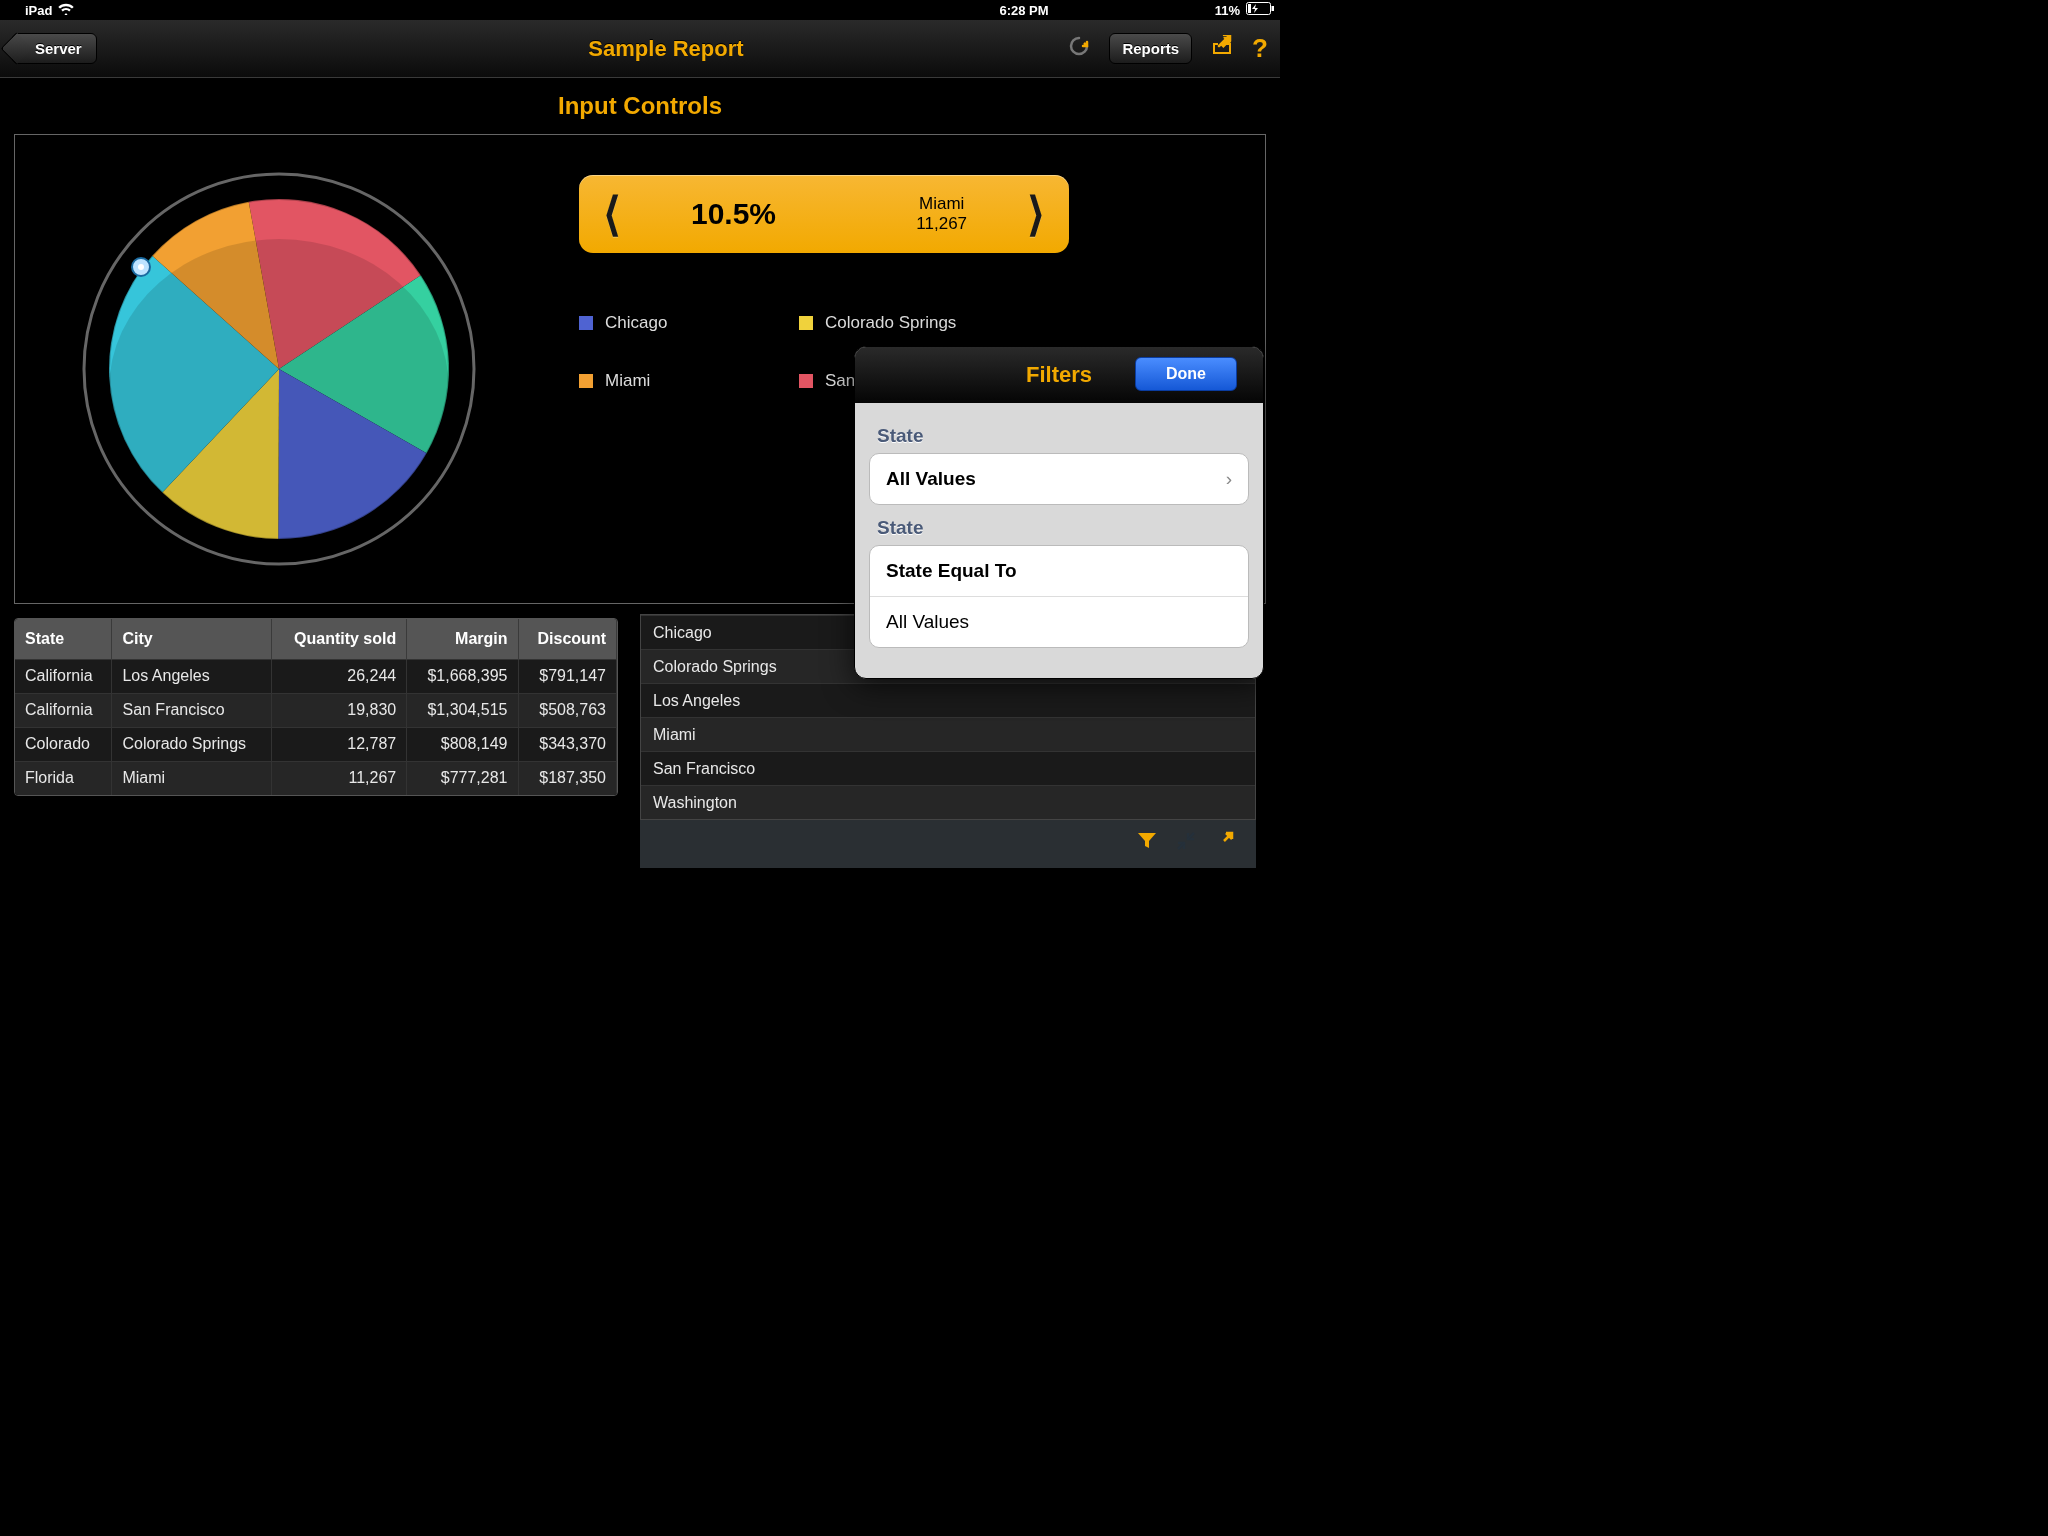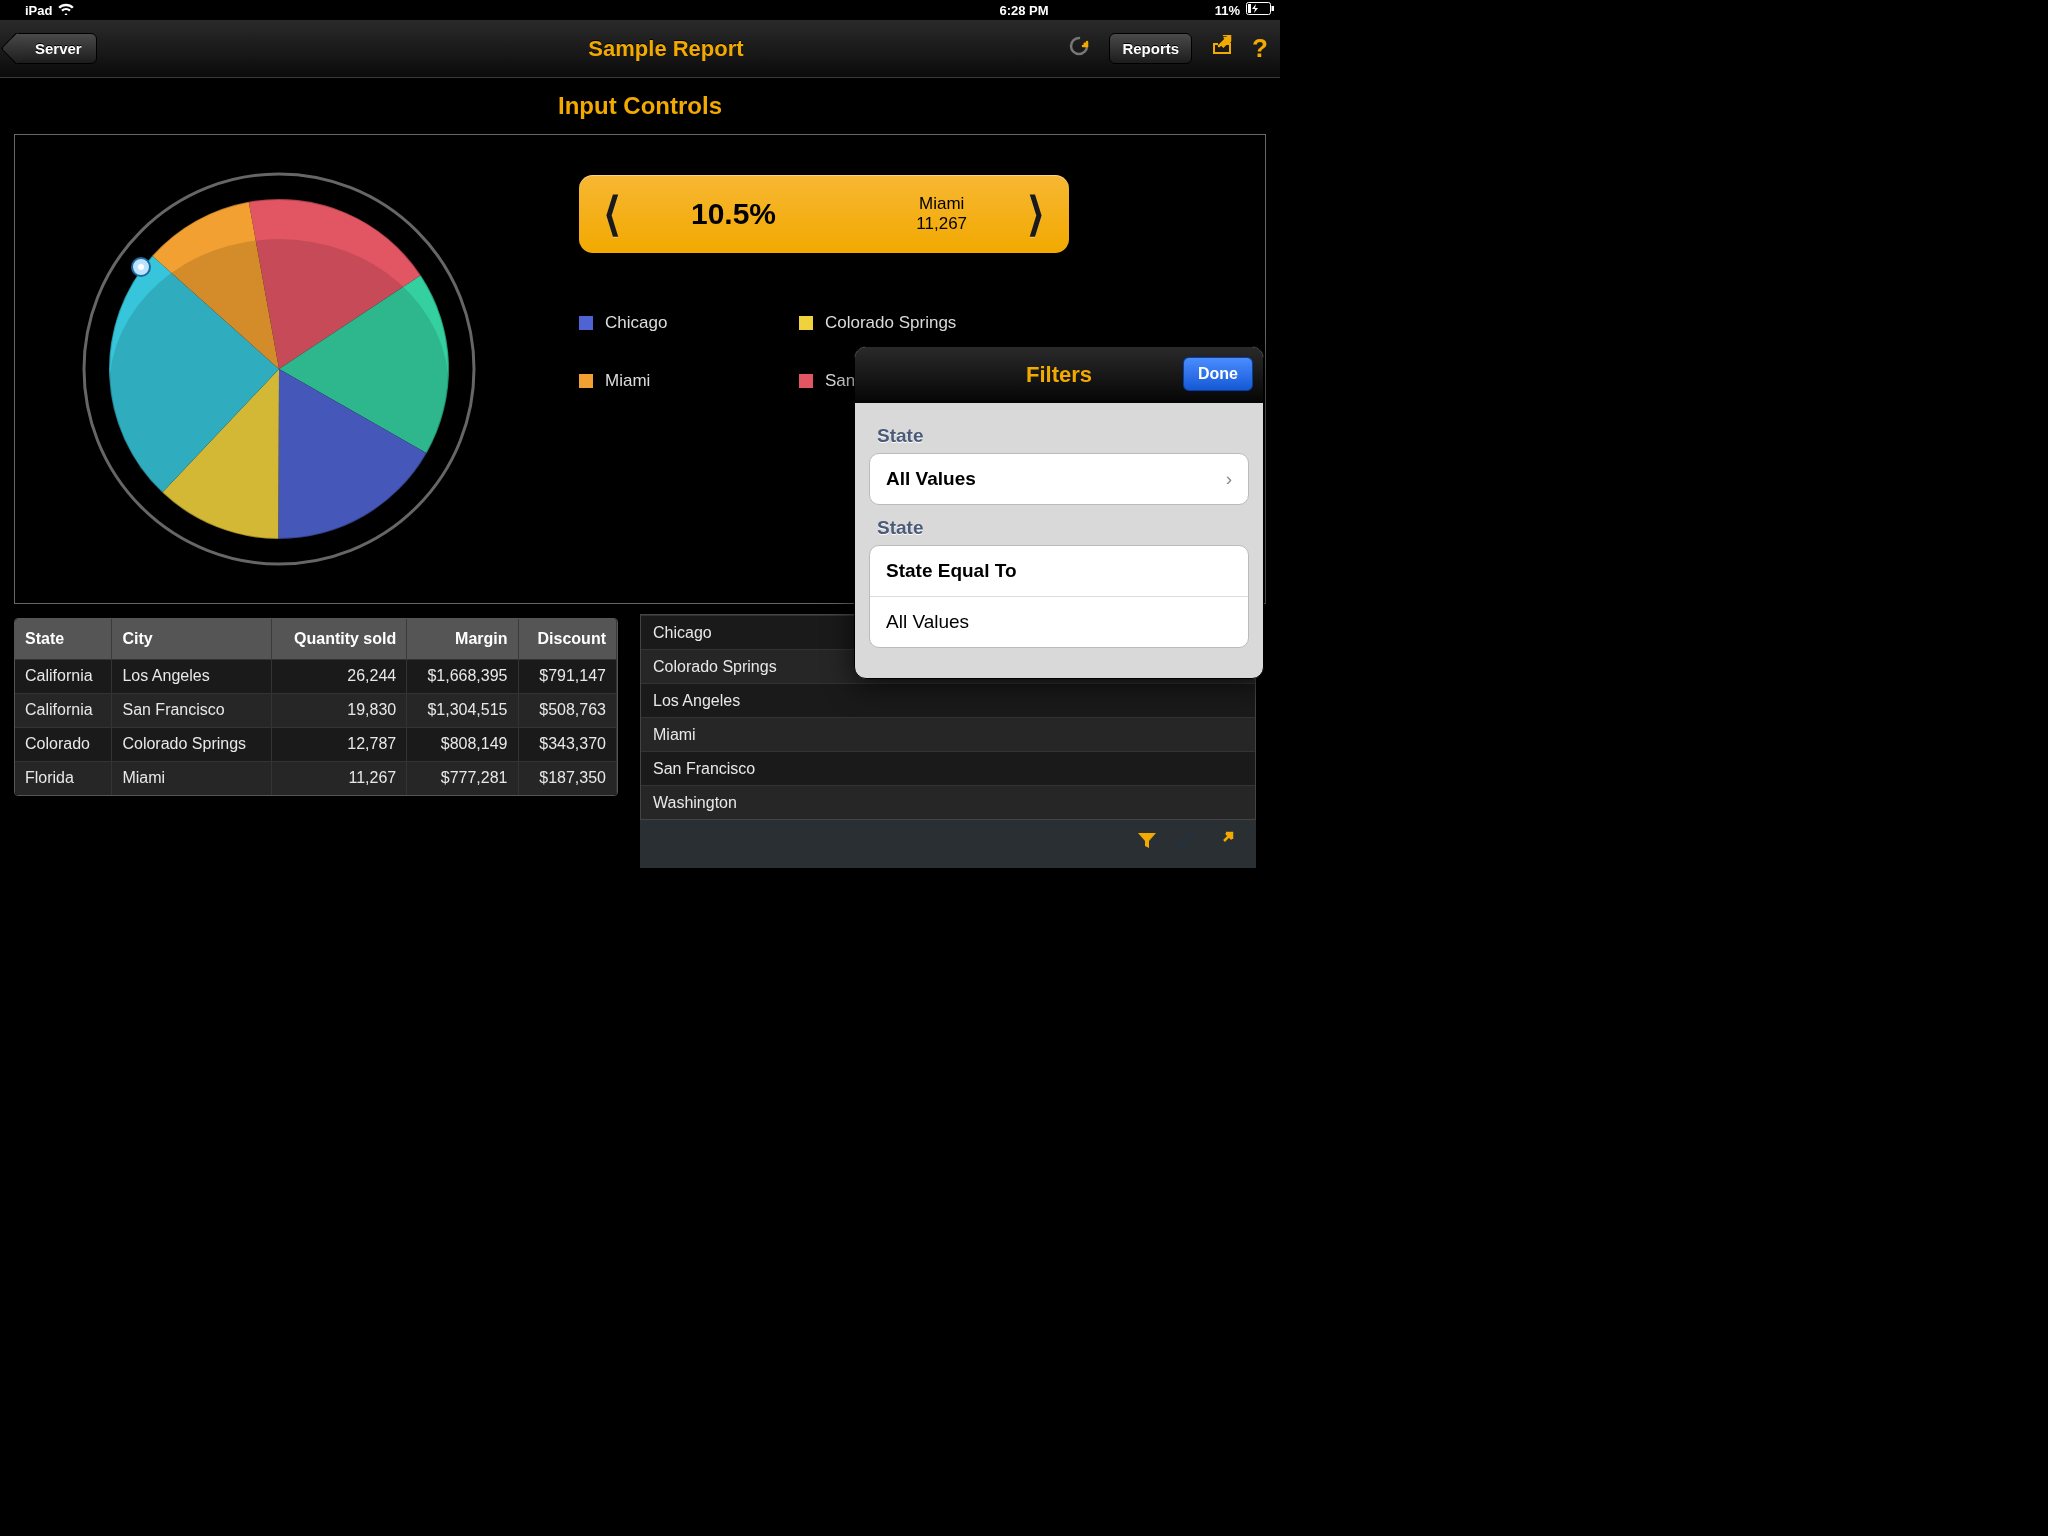--- a/index.html
+++ b/index.html
@@ -54,21 +54,21 @@
 
   
   .bottom-strip{position:absolute; left:640px; top:820px; width:616px; height:48px; background:#2a2f33; display:flex; align-items:center; justify-content:flex-end; gap:18px; padding-right:22px; color:#f2a900;}
   .bottom-strip span{font-size:22px;}
 
   
   .popover{position:absolute; left:854px; top:346px; width:410px; background:#d9d9d9; border-radius:12px; box-shadow:0 6px 30px rgba(0,0,0,.7); border:1px solid #000; overflow:hidden;}
   .popover::after{content:""; position:absolute; bottom:-12px; right:90px; width:0;height:0;border-left:12px solid transparent;border-right:12px solid transparent;border-top:12px solid #d9d9d9;}
   .pop-head{height:56px;background:linear-gradient(#2a2a2a,#050505); display:flex; align-items:center; justify-content:center; position:relative;}
   .pop-head .title{color:#f2a900; font-size:22px; font-weight:700;}
-  .done-btn{position:absolute; right:10px; top:10px; background:linear-gradient(#4a8dff,#1558d6); color:#fff; border:1px solid #0a3ca0; border-radius:6px; font-size:16px; font-weight:700; padding:7px 14px;}
+  .done-btn{position:absolute; right:26px; top:10px; background:linear-gradient(#4a8dff,#1558d6); color:#fff; border:1px solid #0a3ca0; border-radius:6px; font-size:16px; font-weight:700; padding:7px 30px;}
   .pop-body{padding:10px 14px 30px;}
   .grp-label{color:#4a5a78; font-size:19px; font-weight:700; margin:12px 8px 6px; text-shadow:0 1px 0 #fff;}
   .cell{background:#fff; border:1px solid #bbb; border-radius:10px; padding:14px 16px; color:#000; font-size:19px; font-weight:700; display:flex; align-items:center; justify-content:space-between;}
   .cell .chev{color:#888; font-weight:400;}
   .cell-group{background:#fff; border:1px solid #bbb; border-radius:10px; overflow:hidden;}
   .cell-group .crow{padding:14px 16px; color:#000; font-size:19px;}
   .cell-group .crow + .crow{border-top:1px solid #ddd;}
   .cell-group .crow.bold{font-weight:700;}
 </style>
 </head>

